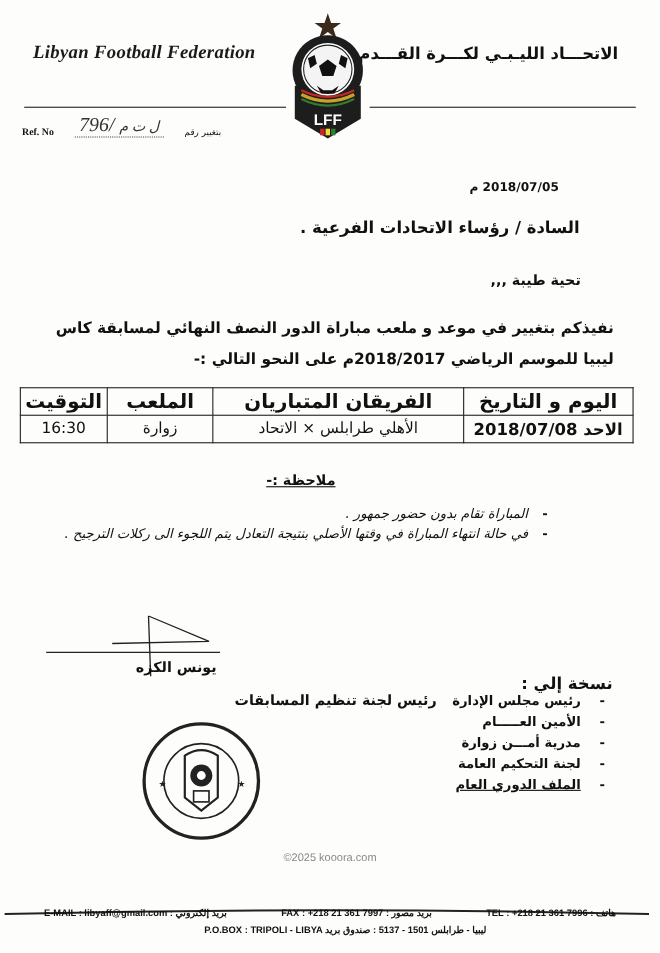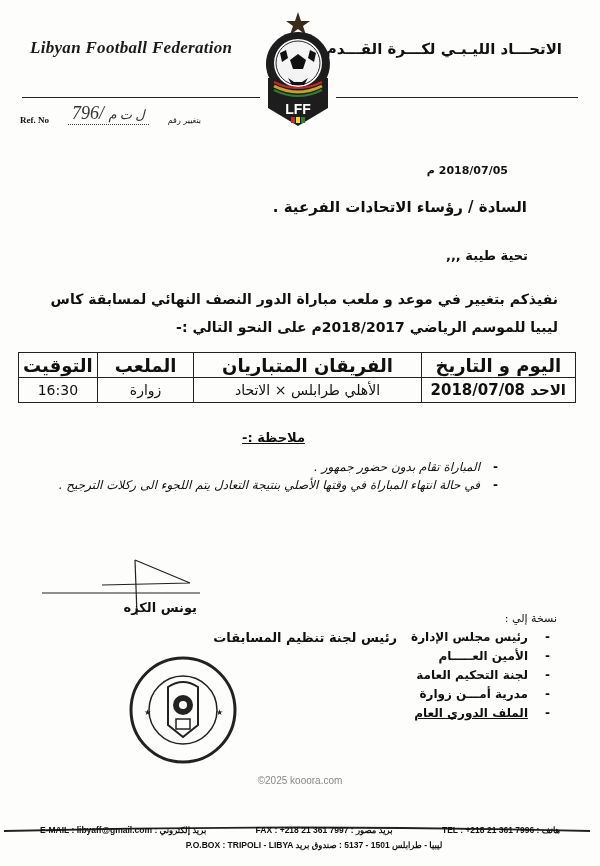--- a/index.html
+++ b/index.html
@@ -41,21 +41,21 @@
   table.sched td { font-size: 14px; }
   table.sched td.date-cell { font-weight: bold; font-size: 15px; }
   .note-title { right: 295px; top: 430px; font-size: 13px; font-weight: bold; text-decoration: underline; direction: rtl; }
   .notes { right: 102px; top: 458px; width: 480px; direction: rtl; font-style: italic; font-size: 12px; line-height: 18px; text-align: right; }
   .notes li { list-style: none; }
   .notes .dash { display: inline-block; width: 18px; font-style: normal; font-weight: bold; }
   .signature { left: 40px; top: 555px; width: 170px; height: 60px; }
   .signer { right: 403px; top: 600px; font-size: 13px; font-weight: bold; direction: rtl; }
   .signer-role { right: 203px; top: 630px; font-size: 13px; font-weight: bold; direction: rtl; }
   .seal { left: 128px; top: 655px; width: 110px; height: 110px; }
-  .cc-title { right: 43px; top: 612px; font-size: 11px; font-weight: normal; direction: rtl; text-align: center; }
+  .cc-title { right: 43px; top: 612px; font-size: 15px; font-weight: bold; direction: rtl; text-align: center; }
   .cc-list { right: 50px; top: 628px; direction: rtl; font-size: 12px; font-weight: bold; line-height: 19px; margin: 0; padding: 0; }
   .cc-list li { list-style: none; }
   .cc-list .dash { display: inline-block; width: 22px; }
   .cc-list .ul { text-decoration: underline; }
   .watermark { left: 0; width: 600px; top: 775px; text-align: center; font-size: 10px; color: #888; font-family: "Liberation Sans", sans-serif; }
   .foot-line { left: 4px; top: 817px; width: 586px; height: 6px; }
   .foot1 { left: 40px; top: 825px; width: 520px; font-size: 8.5px; font-weight: bold; font-family: "Liberation Sans", sans-serif; display: flex; justify-content: space-between; }
   .foot2 { left: 0; width: 600px; top: 840px; font-size: 8.5px; font-weight: bold; text-align: center; font-family: "Liberation Sans", sans-serif; padding-left: 14px; }
 </style>
 </head>
@@ -145,22 +145,22 @@
     <rect x="48" y="64" width="14" height="10" fill="none" stroke="#222" stroke-width="1.5"></rect>
     <text x="16" y="60" font-size="8" fill="#222">★</text>
     <text x="88" y="60" font-size="8" fill="#222">★</text>
   </svg>
 </div>
 
 <div class="abs cc-title">نسخة إلي :</div>
 <ul class="abs cc-list" style="top:628px">
   <li><span class="dash">-</span><span>رئيس مجلس الإدارة</span></li>
   <li><span class="dash">-</span><span>الأمين العـــــام</span></li>
+  <li><span class="dash">-</span><span>مدرية أمـــن زوارة</span></li>
   <li><span class="dash">-</span><span>لجنة التحكيم العامة</span></li>
-  <li><span class="dash">-</span><span>مدرية أمـــن زوارة</span></li>
   <li><span class="dash">-</span><span class="ul">الملف الدوري العام</span></li>
 </ul>
 
 <div class="abs watermark">©2025 kooora.com</div>
 
 <div class="abs foot-line">
   <svg width="586" height="6" viewBox="0 0 586 6">
       <path d="M0,5 Q293,-2 586,5" stroke="#222" stroke-width="1.8" fill="none"></path>
     </svg>
 </div>

